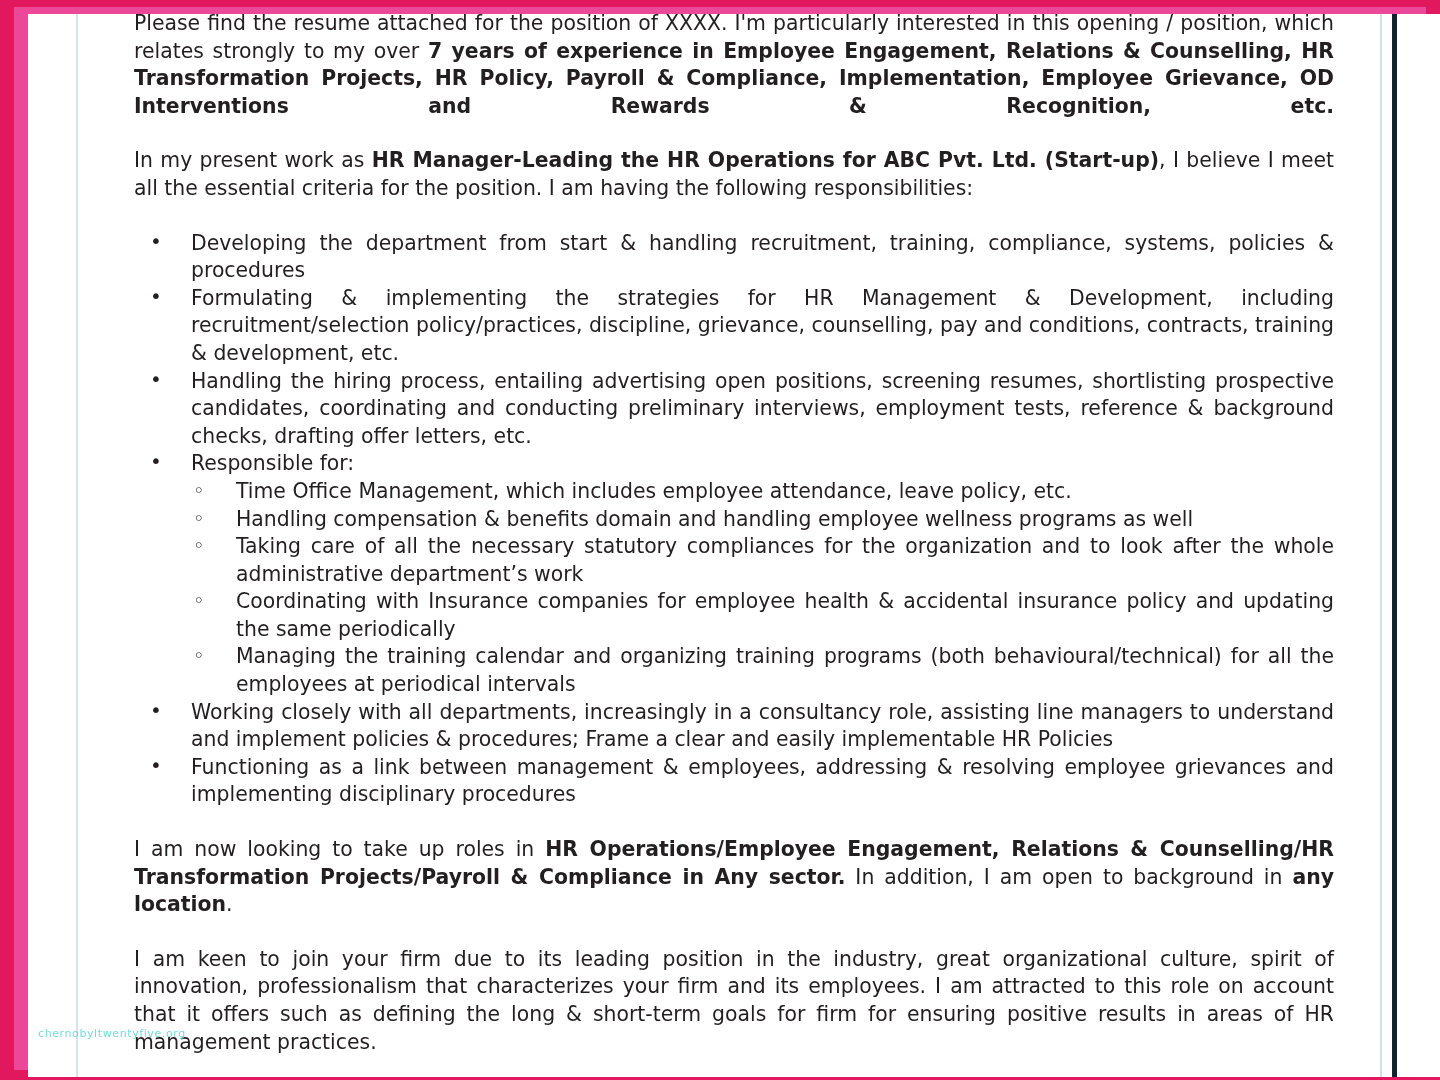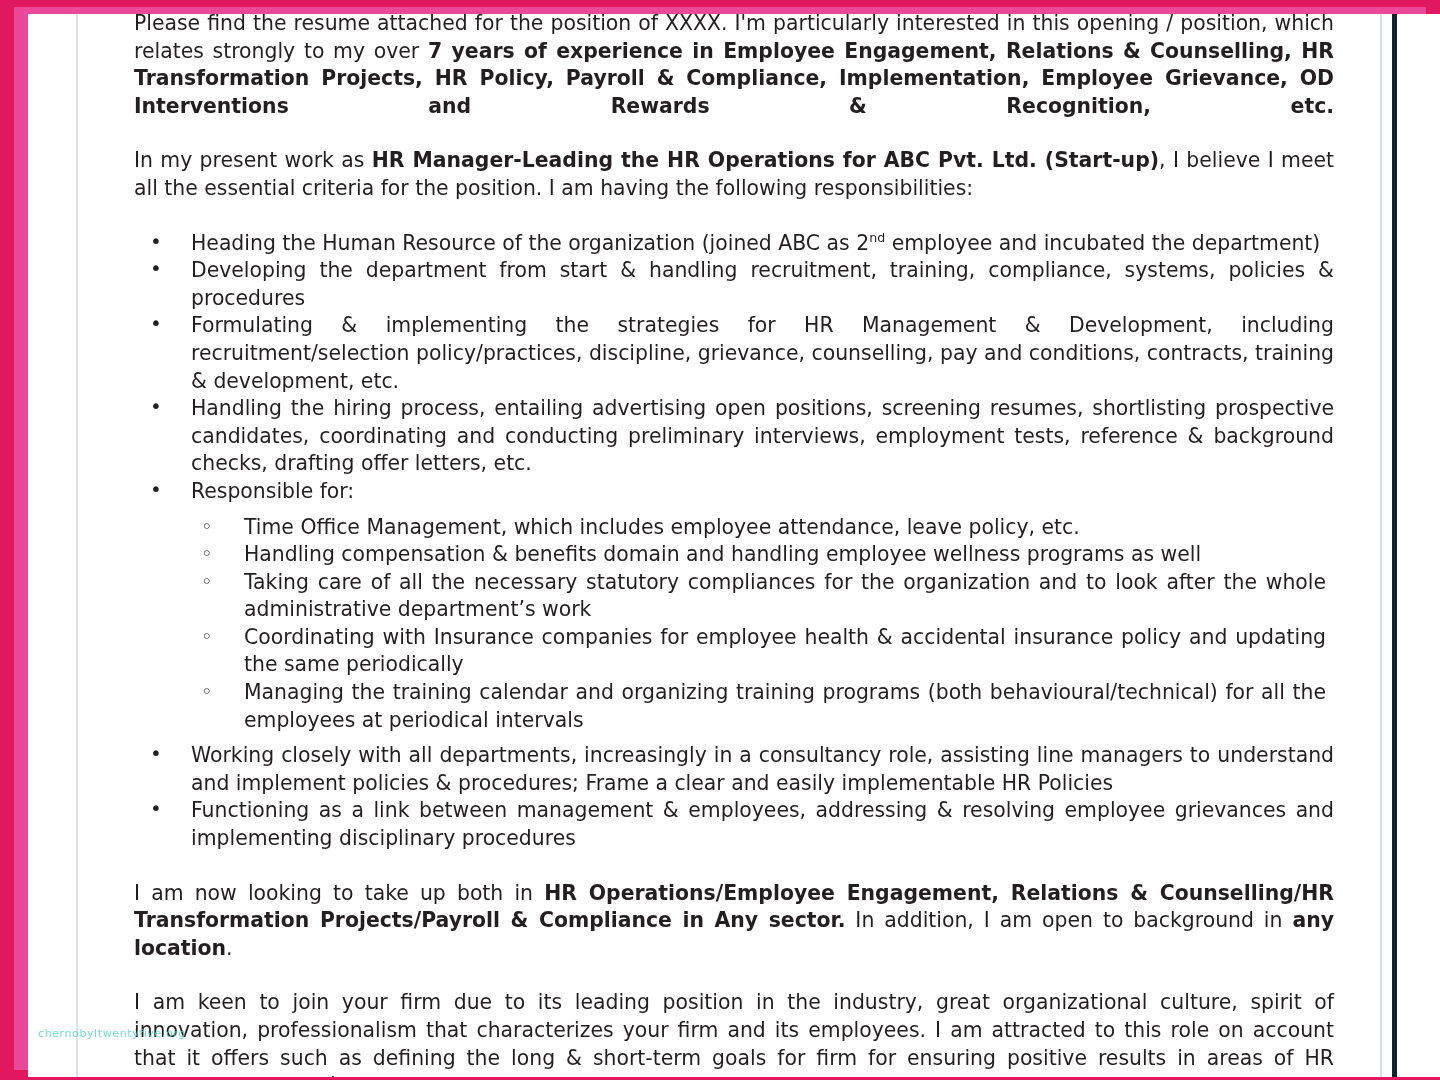--- a/index.html
+++ b/index.html
@@ -88,21 +88,21 @@
     content: "\2022";
     position: absolute;
     left: 16px;
     top: -2px;
     font-size: 20px;
     color: #231f20;
   }
 
   ul.lvl2 {
     list-style: none;
-    margin: 8px;
+    margin: 0;
     padding: 0;
   }
   ul.lvl2 > li {
     position: relative;
     padding-left: 45px;
     margin: 0;
     text-align: justify;
   }
   ul.lvl2 > li::before {
     content: "\25E6";
@@ -143,21 +143,20 @@
     <div class="vrule" id="page-edge"></div>
 
     <div id="body-text">
 
       <p class="para j-all"><span>Please find the resume attached for the position of XXXX. I'm particularly interested in this opening / position, which relates strongly to my over </span><span class="b">7 years of experience in Employee Engagement, Relations &amp; Counselling, HR Transformation Projects, HR Policy, Payroll &amp; Compliance, Implementation, Employee Grievance, OD Interventions and Rewards &amp; Recognition, etc.</span></p>
 
       <p class="para"><span>In my present work as </span><span class="b">HR Manager-Leading the HR Operations for ABC Pvt. Ltd. (Start-up)</span><span>, I believe I meet all the essential criteria for the position. I am having the following responsibilities:</span></p>
 
       <ul class="lvl1">
 
-        <li><span>Heading the Human Resource of the organization (joined ABC as 2</span><sup>nd</sup><span> employee and incubated the department)</span></li>
 
         <li><span>Developing the department from start &amp; handling recruitment, training, compliance, systems, policies &amp; procedures</span></li>
 
         <li class="j"><span>Formulating &amp; implementing the strategies for HR Management &amp; Development, including recruitment/selection policy/practices, discipline, grievance, counselling, pay and conditions, contracts, training &amp; development, etc.</span></li>
 
         <li class="j"><span>Handling the hiring process, entailing advertising open positions, screening resumes, shortlisting prospective candidates, coordinating and conducting preliminary interviews, employment tests, reference &amp; background checks, drafting offer letters, etc.</span></li>
 
         <li><span>Responsible for:</span>
 
           <ul class="lvl2">
@@ -169,21 +168,21 @@
           </ul>
         </li>
 
         <li class="j"><span>Working closely with all departments, increasingly in a consultancy role, assisting line managers to understand and implement policies &amp; procedures; Frame a clear and easily implementable HR Policies</span></li>
 
         <li class="j"><span>Functioning as a link between management &amp; employees, addressing &amp; resolving employee grievances and implementing disciplinary procedures</span></li>
       </ul>
 
       <div class="spacer-md"></div>
 
-      <p class="para"><span>I am now looking to take up both in </span><span class="b">HR Operations/Employee Engagement, Relations &amp; Counselling/HR Transformation Projects/Payroll &amp; Compliance in Any sector.</span><span> In addition, I am open to background in </span><span class="b">any location</span><span>.</span></p>
+      <p class="para"><span>I am now looking to take up roles in </span><span class="b">HR Operations/Employee Engagement, Relations &amp; Counselling/HR Transformation Projects/Payroll &amp; Compliance in Any sector.</span><span> In addition, I am open to background in </span><span class="b">any location</span><span>.</span></p>
 
       <p class="para tight j">I am keen to join your firm due to its leading position in the industry, great organizational culture, spirit of innovation, professionalism that characterizes your firm and its employees. I am attracted to this role on account that it offers such as defining the long &amp; short-term goals for firm for ensuring positive results in areas of HR management practices.</p>
 
     </div>
 
     <div id="watermark">chernobyltwentyfive.org</div>
 
   </div>
 </div>
 

